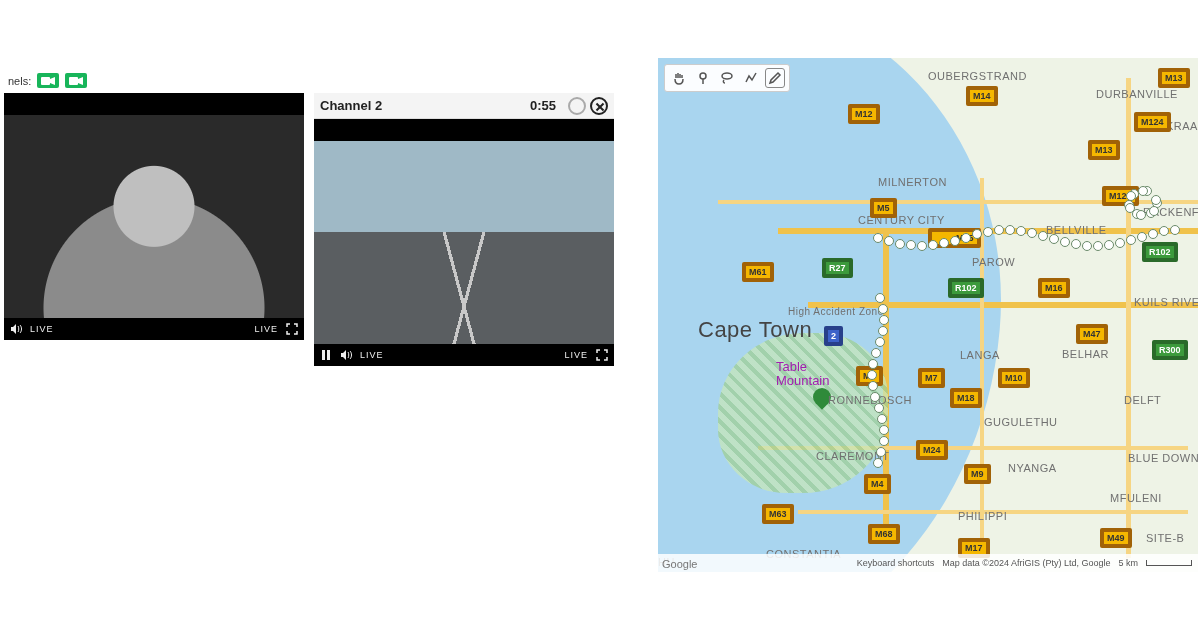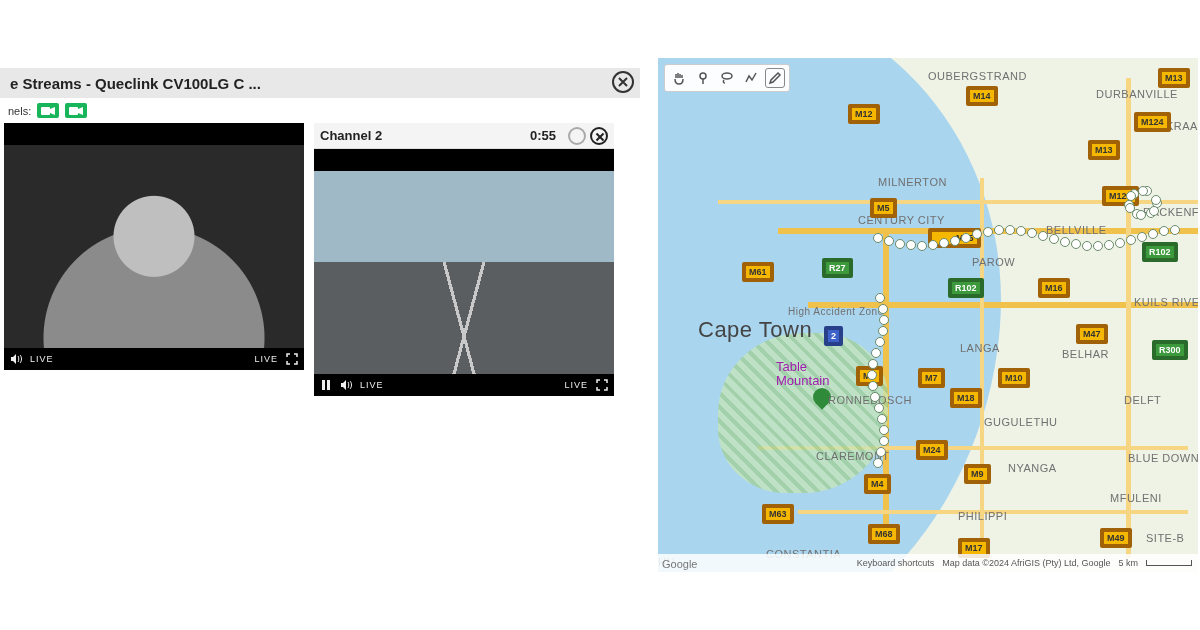--- a/index.html
+++ b/index.html
@@ -213,28 +213,20 @@
   .scalebar {
     width: 46px; height: 6px;
     border: 1px solid #555; border-top: none;
   }
 </style>
 </head>
 <body>
 
 <div class="streams-panel">
 
-  <div class="streams-header">
-    <span class="streams-title">e Streams - Queclink CV100LG C ...</span>
-    <div class="streams-close">
-      <svg viewBox="0 0 10 10">
-          <path d="M1 1 L9 9 M9 1 L1 9" stroke="#333" stroke-width="2"></path>
-        </svg>
-    </div>
-  </div>
 
   <div class="channels-row">
     <span>nels:</span>
     <div class="cam-toggle">
       <svg viewBox="0 0 14 10">
           <rect x="0" y="1" width="9" height="8" rx="1"></rect>
           <path d="M9 3 L14 1 V9 L9 7 Z"></path>
         </svg>
     </div>
     <div class="cam-toggle">
@@ -321,21 +313,21 @@
 
   <div class="town" style="left:270px; top:12px;">OUBERGSTRAND</div>
   <div class="town" style="left:438px; top:30px;">DURBANVILLE</div>
   <div class="town" style="left:508px; top:62px;">KRAAI</div>
   <div class="town" style="left:220px; top:118px;">MILNERTON</div>
   <div class="town" style="left:200px; top:156px;">CENTURY CITY</div>
   <div class="town" style="left:388px; top:166px;">BELLVILLE</div>
   <div class="town" style="left:485px; top:148px;">RACKENF</div>
   <div class="town" style="left:314px; top:198px;">PAROW</div>
   <div class="town" style="left:476px; top:238px;">KUILS RIVER</div>
-  <div class="town" style="left:270px; top:284px;padding-left:32px;">LANGA</div>
+  <div class="town" style="left:270px; top:291px;padding-left:32px;">LANGA</div>
   <div class="town" style="left:404px; top:290px;">BELHAR</div>
   <div class="town" style="left:170px; top:336px;">RONNEBOSCH</div>
   <div class="town" style="left:466px; top:336px;">DELFT</div>
   <div class="town" style="left:158px; top:392px;">CLAREMONT</div>
   <div class="town" style="left:326px; top:358px;">GUGULETHU</div>
   <div class="town" style="left:350px; top:404px;">NYANGA</div>
   <div class="town" style="left:470px; top:394px;">BLUE DOWN</div>
   <div class="town" style="left:452px; top:434px;">MFULENI</div>
   <div class="town" style="left:300px; top:452px;">PHILIPPI</div>
   <div class="town" style="left:488px; top:474px;">SITE-B</div>

